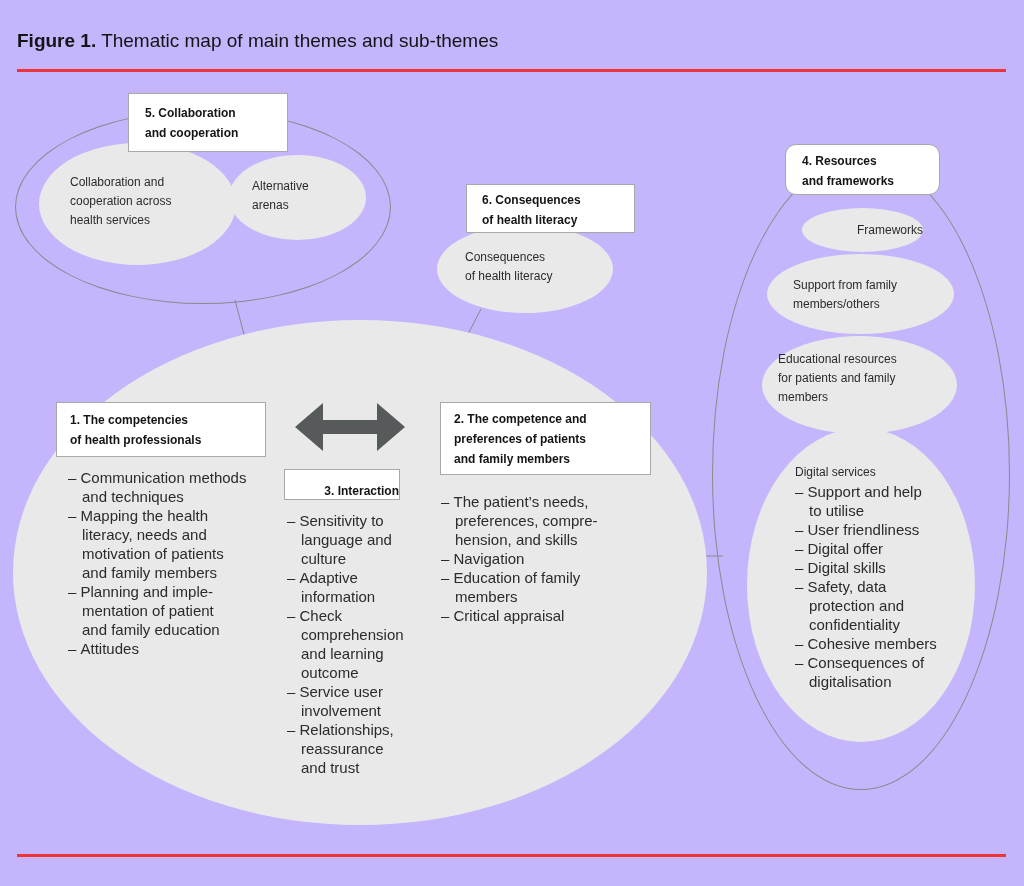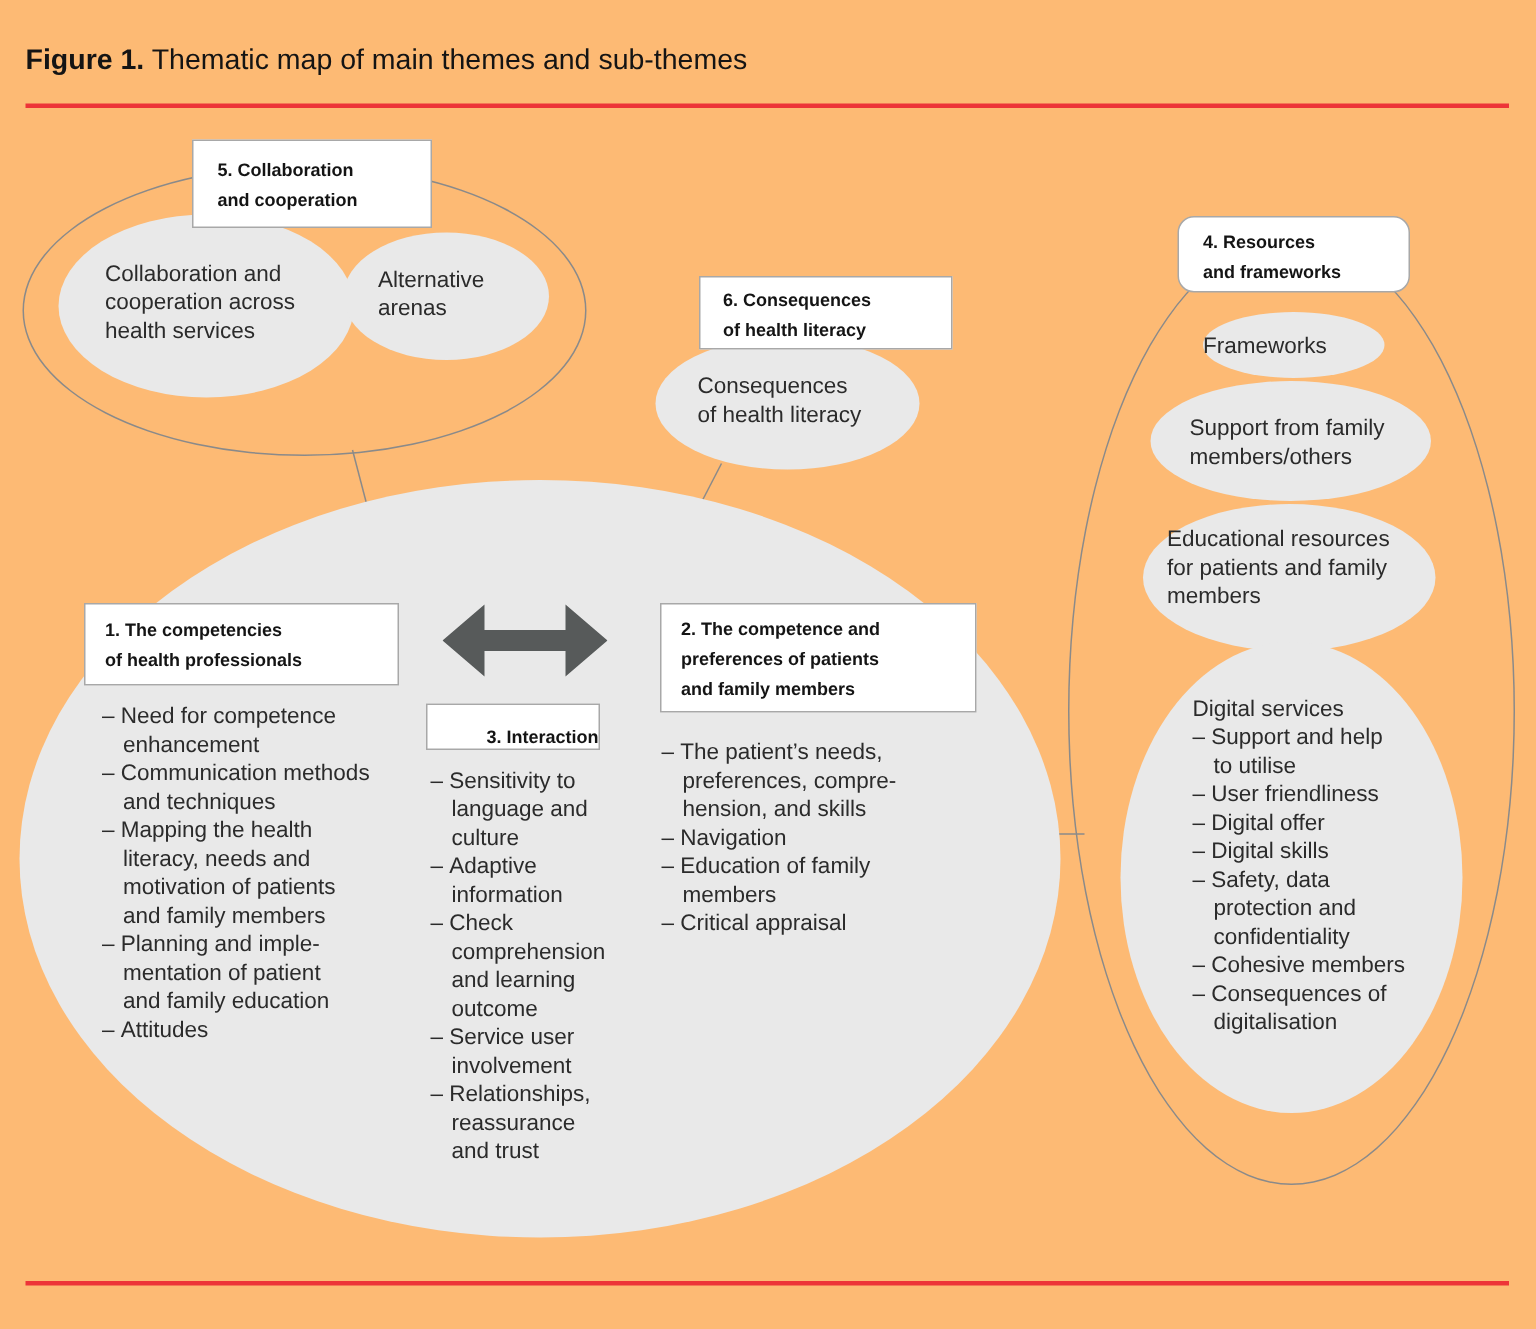--- a/index.html
+++ b/index.html
@@ -6,38 +6,38 @@
     --accent-red:#ed3438;
     --ellipse-fill:#e9e9e9;
     --arrow-gray:#575a5a;
     --outline-gray:#8a8a8a;
     --box-border:#a8a8a8;
     --text:#2b2b2b;
     --heading:#141414;
   }
   html,body{margin:0;padding:0;background:#ffffff;}
   .page{
-    position:relative;width:1024px;height:886px;background:#fdba74;overflow:hidden;
+    position:relative;width:1024px;height:886px;background:#c4b5fd;overflow:hidden;
     font-family:"Liberation Sans","DejaVu Sans",sans-serif;color:var(--text);
   }
   .title{position:absolute;left:17px;top:30px;font-size:19px;color:var(--heading);}
   .title .bold{font-weight:bold;}
   .rule{position:absolute;left:17px;width:989px;height:3px;background:var(--accent-red);}
   .rule-top{top:69px;}
   .rule-bottom{top:854px;}
   .connectors{position:absolute;left:0;top:0;width:1024px;height:886px;pointer-events:none;}
   .oval{position:absolute;border-radius:50%;}
   .outlined{border:1px solid var(--outline-gray);background:transparent;}
   .filled{background:var(--ellipse-fill);}
   .themebox{
     position:absolute;background:#ffffff;border:1px solid var(--box-border);
     font-weight:bold;font-size:12px;line-height:20px;color:var(--heading);
     white-space:pre-line;box-sizing:border-box;
   }
-  .txt{position:absolute;font-size:15px;line-height:19px;white-space:pre-line;}
+  .txt{position:absolute;font-size:12px;line-height:19px;white-space:pre-line;}
   .list{position:absolute;font-size:15px;line-height:19px;}
   .li{padding-left:14px;text-indent:-14px;white-space:pre-line;}
   .li::before{content:"\2013\00a0";}
   .no-dash{white-space:pre-line;}
   .arrow-wrap{position:absolute;left:295px;top:401px;width:110px;height:52px;}
 </style>
 </head>
 <body>
 
 <div class="page">
@@ -71,22 +71,20 @@
   <div class="themebox" style="left:466px;top:184px;width:169px;height:49px;padding:5px 0 0 15px;">6. Consequences
 of health literacy</div>
   <div class="txt" style="left:465px;top:248px;">Consequences
 of health literacy</div>
 
   <div class="oval filled" style="left:13px;top:320px;width:694px;height:505px;"></div>
 
   <div class="themebox" style="left:56px;top:402px;width:210px;height:55px;padding:7px 0 0 13px;">1. The competencies
 of health professionals</div>
   <div class="list" style="left:68px;top:468px;width:220px;">
-      <div class="li">Need for competence
-enhancement</div>
       <div class="li">Communication methods
 and techniques</div>
       <div class="li">Mapping the health
 literacy, needs and
 motivation of patients
 and family members</div>
       <div class="li">Planning and imple-
 mentation of patient
 and family education</div>
       <div class="li">Attitudes</div>
@@ -127,21 +125,21 @@
       <div class="li">Education of family
 members</div>
       <div class="li">Critical appraisal</div>
     </div>
 
   <div class="oval outlined" style="left:712px;top:158px;width:296px;height:630px;"></div>
   <div class="themebox" style="left:785px;top:144px;width:155px;height:51px;padding:6px 0 0 16px;border-radius:11px;">4. Resources
 and frameworks</div>
 
   <div class="oval filled" style="left:802px;top:208px;width:121px;height:44px;"></div>
-  <div class="txt" style="left:802px;top:221px;width:121px;text-align:left;">Frameworks</div>
+  <div class="txt" style="left:802px;top:221px;width:121px;text-align:right;">Frameworks</div>
 
   <div class="oval filled" style="left:767px;top:254px;width:187px;height:80px;"></div>
   <div class="txt" style="left:793px;top:276px;">Support from family
 members/others</div>
 
   <div class="oval filled" style="left:762px;top:336px;width:195px;height:98px;"></div>
   <div class="txt" style="left:778px;top:350px;">Educational resources
 for patients and family
 members</div>
 

